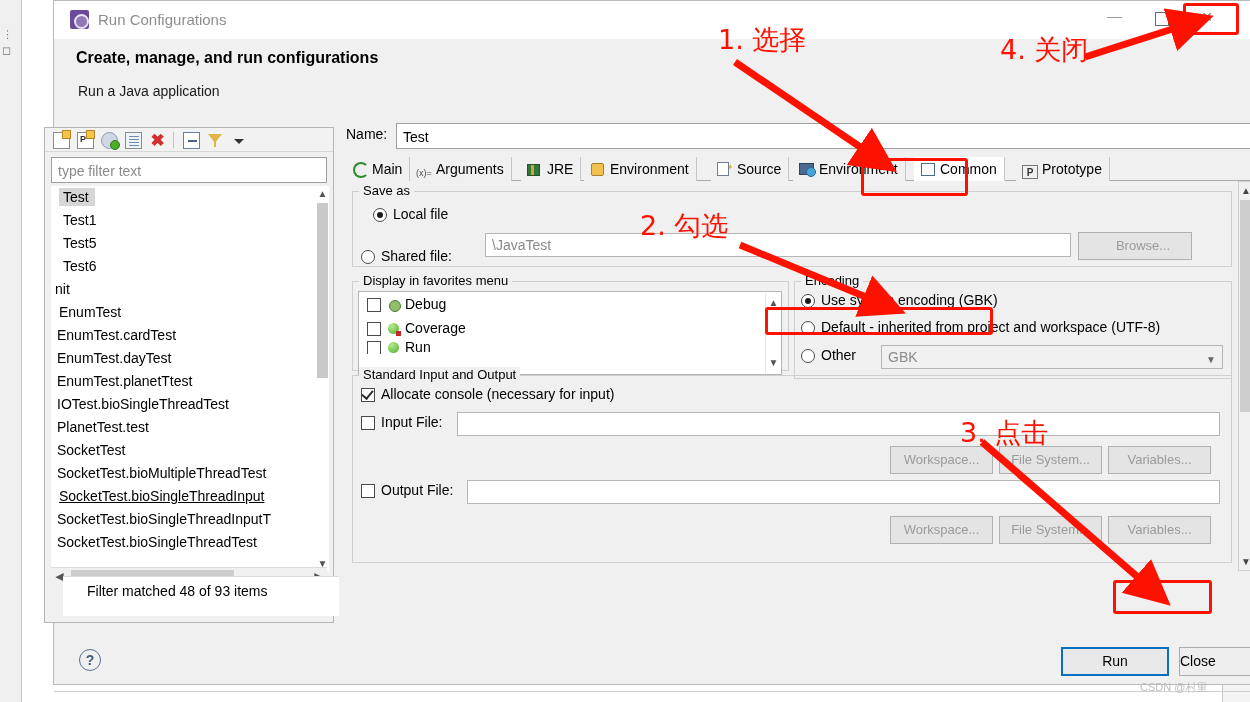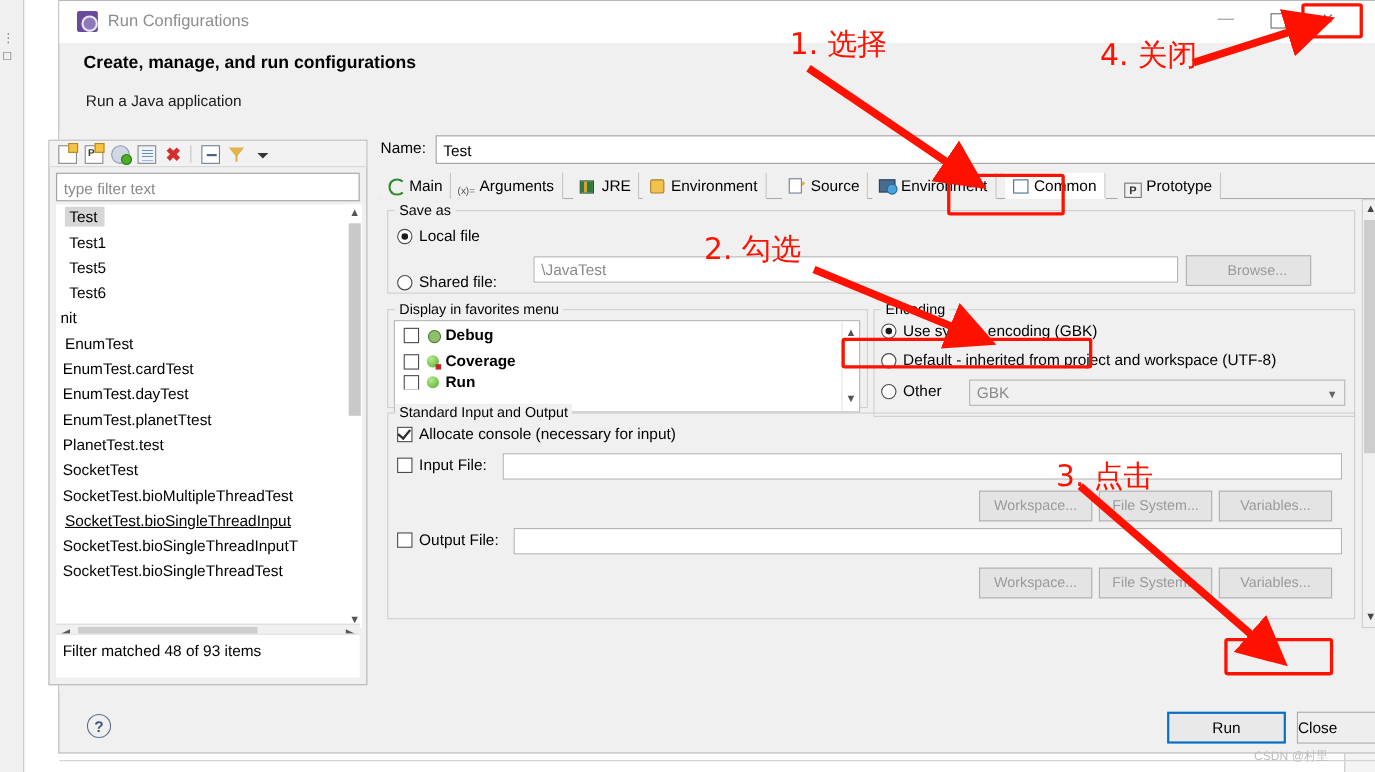--- a/index.html
+++ b/index.html
@@ -87,22 +87,22 @@
   .lp-vscroll .up, .lp-vscroll .down { position:absolute; left:0; width:13px; height:15px; text-align:center;
       font-size:10px; line-height:15px; color:#555; }
   .lp-vscroll .up{top:0;} .lp-vscroll .down{bottom:0;}
   .lp-vscroll .thumb { position:absolute; left:1px; top:17px; width:11px; height:175px; background:#c9c9c9; }
   .lp-hscroll { position:absolute; left:6px; bottom:38px; width:276px; height:17px; background:#f0f0f0;
       border-top:1px solid #dcdcdc; }
   .lp-hscroll .lft,.lp-hscroll .rgt{position:absolute;top:0;width:17px;height:17px;text-align:center;
       font-size:11px;line-height:17px;color:#555;}
   .lp-hscroll .lft{left:0;} .lp-hscroll .rgt{right:0;}
   .lp-hscroll .hthumb{position:absolute;left:20px;top:2px;width:163px;height:13px;background:#cdcdcd;}
-  .lp-status { position:absolute; left:6px; bottom:6px; width:276px; height:40px; background:#fff;
-      border-top:1px solid #dcdcdc; font-size:14px; line-height:28px; padding-left:6px; }
+  .lp-status { position:absolute; left:18px; bottom:6px; width:276px; height:40px; background:#fff;
+      border-top:1px solid #dcdcdc; font-size:14px; line-height:28px; padding-left:24px; }
 
   
   .right-panel { position:absolute; left:292px; top:0px; width:908px; height:452px; }
   .name-row { position:absolute; left:0; top:4px; height:26px; }
   .name-label { position:absolute; left:0; top:3px; font-size:14px; }
   .name-input { position:absolute; left:50px; top:0; width:862px; height:26px; background:#fff;
       border:1px solid #9e9e9e; padding:3px 6px; font-size:14px; line-height:20px; }
 
   .tabs { position:absolute; left:0; top:38px; width:912px; height:24px; border-bottom:1px solid #a9a9a9; }
   .tab { position:absolute; top:0; height:24px; line-height:24px; padding:0 7px 0 6px; font-size:14px;
@@ -249,20 +249,21 @@
             <span class="sel" style="background:#d6d6d6;padding:1px 6px 1px 4px;margin-left:8px;">Test</span>
           </div>
           <div class="lp-item"><span>Test1</span></div>
           <div class="lp-item"><span>Test5</span></div>
           <div class="lp-item"><span>Test6</span></div>
           <div class="lp-item indent0"><span>nit</span></div>
           <div class="lp-item" style="padding-left:8px;"><span>EnumTest</span></div>
           <div class="lp-item" style="padding-left:6px;"><span>EnumTest.cardTest</span></div>
           <div class="lp-item" style="padding-left:6px;"><span>EnumTest.dayTest</span></div>
           <div class="lp-item" style="padding-left:6px;"><span>EnumTest.planetTtest</span></div>
+          <div class="lp-item" style="padding-left:6px;"><span>IOTest.bioSingleThreadTest</span></div>
           <div class="lp-item" style="padding-left:6px;"><span>PlanetTest.test</span></div>
           <div class="lp-item" style="padding-left:6px;"><span>SocketTest</span></div>
           <div class="lp-item" style="padding-left:6px;"><span>SocketTest.bioMultipleThreadTest</span></div>
           <div class="lp-item" style="padding-left:8px;text-decoration:underline;"><span>SocketTest.bioSingleThreadInput</span></div>
           <div class="lp-item" style="padding-left:6px;"><span>SocketTest.bioSingleThreadInputT</span></div>
           <div class="lp-item" style="padding-left:6px;overflow:hidden;"><span>SocketTest.bioSingleThreadTest</span></div>
         </div>
 
         <div class="lp-vscroll">
           <div class="up">▲</div>
@@ -310,33 +311,33 @@
           </div>
           <div class="tab" style="left:670px;">
             <span class="ti ic-proto">P</span><span>Prototype</span>
           </div>
         </div>
 
         <div class="tabcontent">
 
           <div class="group" style="left:6px; top:10px; width:880px; height:76px;">
             <div class="legend">Save as</div>
-            <div style="position:absolute;left:8px;top:14px;">
+            <div style="position:absolute;left:20px;top:14px;">
               <span class="radio on"></span><span class="rowtext">Local file</span>
             </div>
             <div style="position:absolute;left:8px;top:56px;text-align:center;">
               <span class="radio"></span><span class="rowtext">Shared file:</span>
             </div>
             <div class="field" style="position:absolute;left:132px;top:41px;width:586px;">\JavaTest</div>
             <div class="btn dis" style="position:absolute;left:725px;top:40px;width:114px;padding-left:16px;">Browse...</div>
           </div>
 
           <div class="group" style="left:6px; top:100px; width:437px; height:90px;">
             <div class="legend">Display in favorites menu</div>
-            <div class="listbox" style="position:absolute;left:5px;top:9px;width:424px;height:84px;font-weight:bold;">
+            <div class="listbox" style="position:absolute;left:5px;top:9px;width:424px;height:84px;">
               <div class="lb-row">
                 <span class="check"></span><span class="ico-debug"></span><span>Debug</span>
               </div>
               <div class="lb-row">
                 <span class="check"></span><span class="ico-cov"></span><span>Coverage</span>
               </div>
               <div class="lb-row" style="height:14px;line-height:14px;overflow:hidden;">
                 <span class="check"></span><span class="ico-run"></span><span>Run</span>
               </div>
               <div class="lb-scroll">

